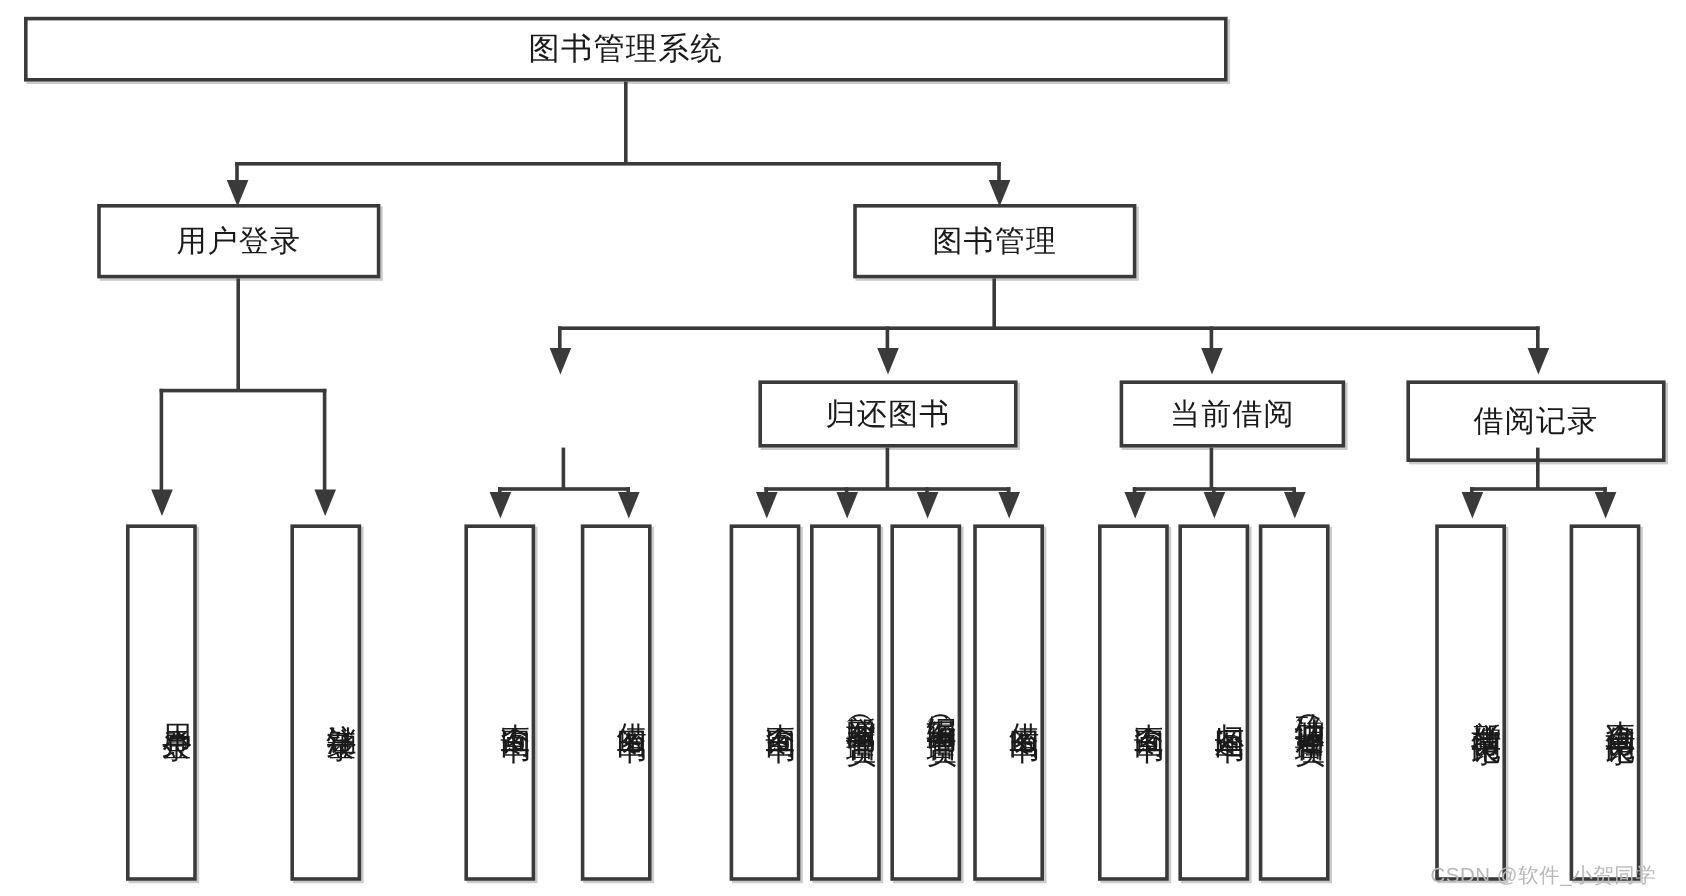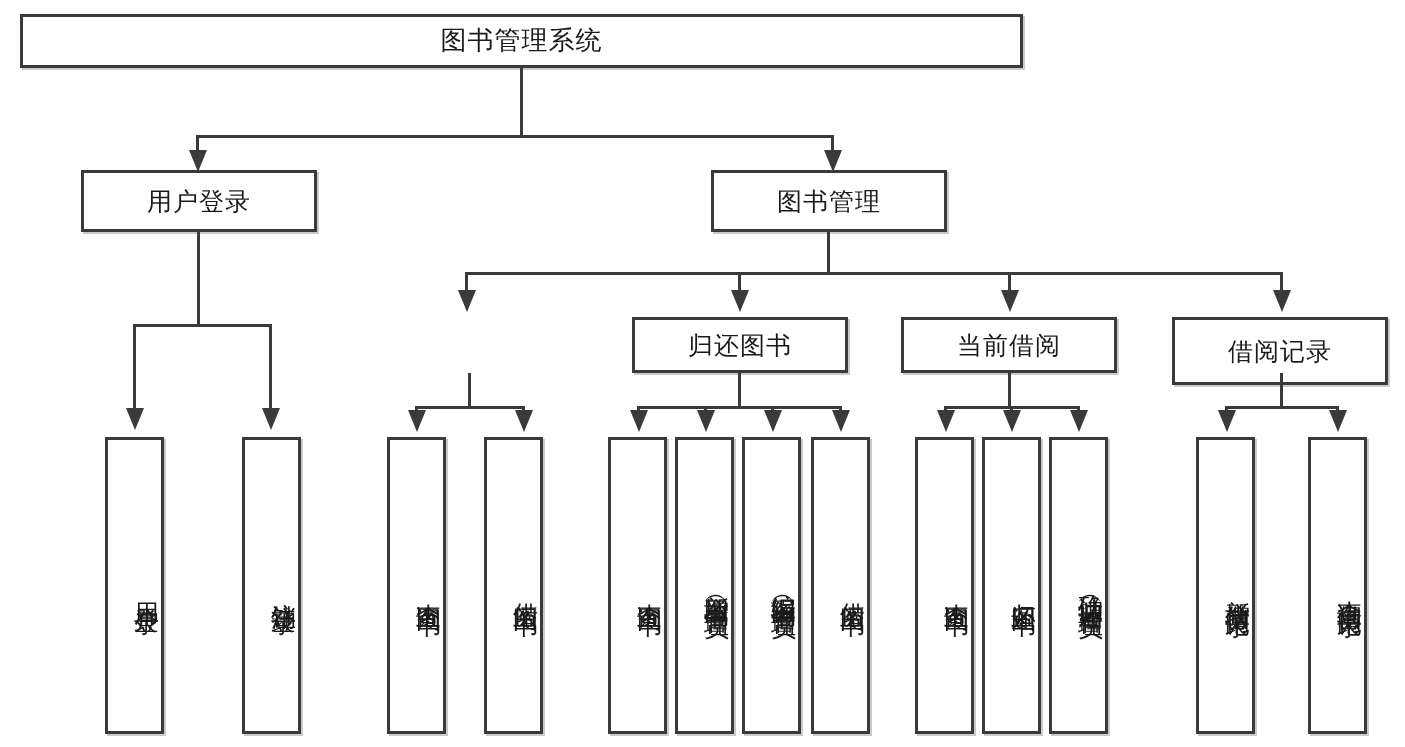--- a/index.html
+++ b/index.html
@@ -110,21 +110,21 @@
   <div class="line vline" style="left:465px; top:272px; width:3px; height:20px;"></div>
   <div class="arrow" style="left:458px; top:290px;"></div>
   <div class="line vline" style="left:738px; top:272px; width:3px; height:20px;"></div>
   <div class="arrow" style="left:731px; top:290px;"></div>
   <div class="line vline" style="left:1008px; top:272px; width:3px; height:20px;"></div>
   <div class="arrow" style="left:1001px; top:290px;"></div>
   <div class="line vline" style="left:1280px; top:272px; width:3px; height:20px;"></div>
   <div class="arrow" style="left:1273px; top:290px;"></div>
 
   <div class="box box-h shadowed" style="left:632px; top:317px; width:216px; height:56px;">归还图书</div>
-  <div class="box box-h shadowed" style="left:901px; top:317px; width:216px; height:56px;">当前借阅</div>
+  <div class="box box-h shadowed" style="left:933px; top:317px; width:188px; height:56px;">当前借阅</div>
   <div class="box box-h shadowed" style="left:1172px; top:317px; width:216px; height:68px;">借阅记录</div>
 
   <div class="line vline" style="left:468px; top:373px; width:3px; height:35px;"></div>
   <div class="line hline" style="left:415px; top:406px; width:110px; height:3px;"></div>
   <div class="line vline" style="left:415px; top:406px; width:3px; height:6px;"></div>
   <div class="arrow" style="left:408px; top:410px;"></div>
   <div class="line vline" style="left:522px; top:406px; width:3px; height:6px;"></div>
   <div class="arrow" style="left:515px; top:410px;"></div>
 
   <div class="box box-v shadowed" style="left:387px; top:437px; width:59px; height:297px;">查询图书</div>
@@ -162,14 +162,15 @@
   <div class="line vline" style="left:1280px; top:373px; width:3px; height:35px;"></div>
   <div class="line hline" style="left:1225px; top:406px; width:114px; height:3px;"></div>
   <div class="line vline" style="left:1225px; top:406px; width:3px; height:6px;"></div>
   <div class="arrow" style="left:1218px; top:410px;"></div>
   <div class="line vline" style="left:1336px; top:406px; width:3px; height:6px;"></div>
   <div class="arrow" style="left:1329px; top:410px;"></div>
 
   <div class="box box-v shadowed" style="left:1196px; top:437px; width:59px; height:297px;">新增借阅记录</div>
   <div class="box box-v shadowed" style="left:1308px; top:437px; width:59px; height:297px;">查询借阅记录</div>
 
+  <div class="watermark" style="left:1192px; top:718px;">CSDN @软件_小贺同学</div>
 
 </div>
 
 </body></html>

